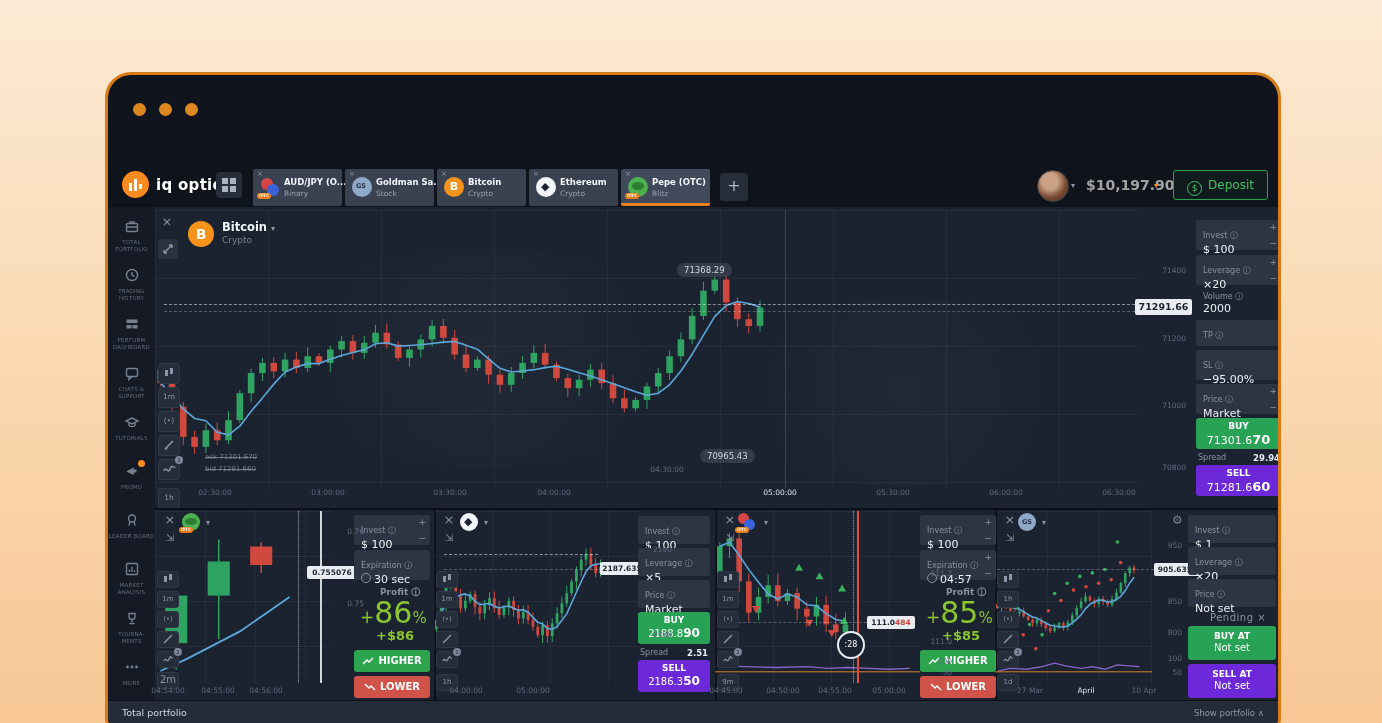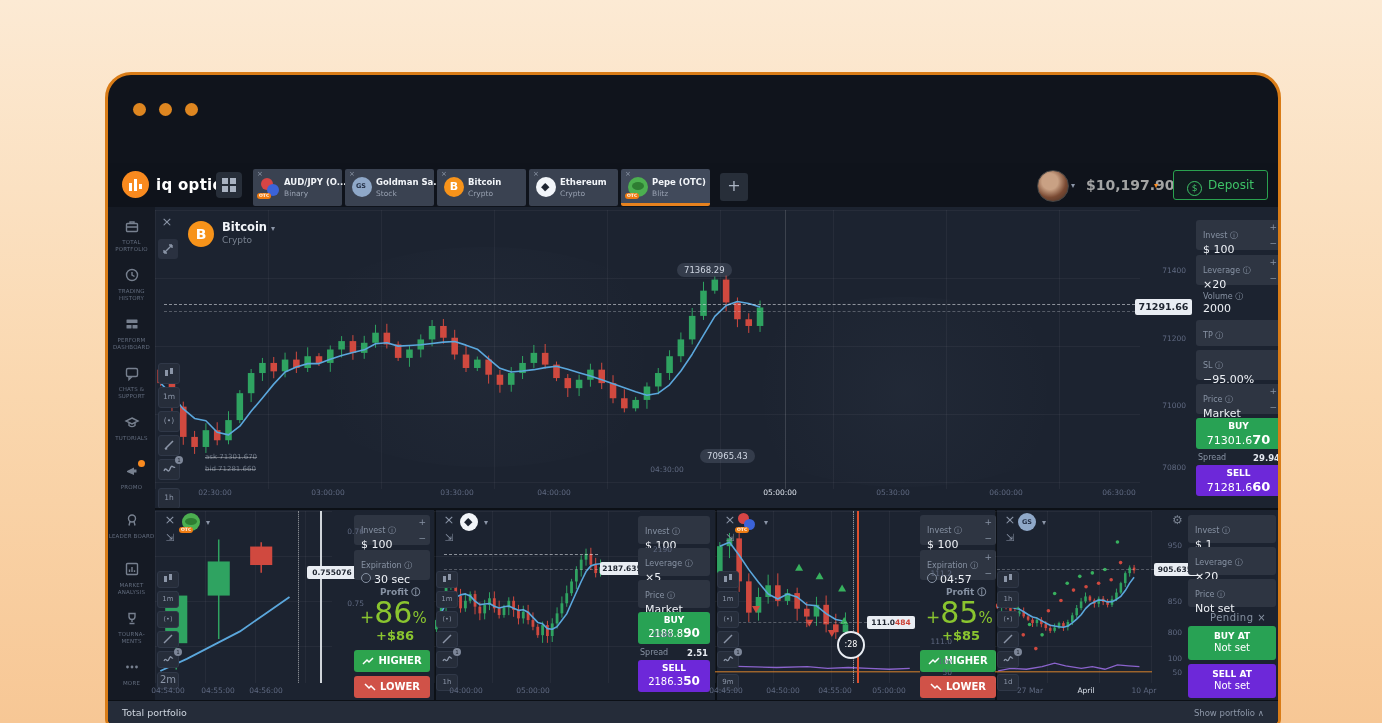--- a/index.html
+++ b/index.html
@@ -866,21 +866,21 @@
         <div class="l2" style="font-size:10px">Not set</div>
       </div>
 
       <div class="bottombar">
         <span class="bb-left">Total portfolio</span>
         <span class="bb-right"><span>Show portfolio</span> ∧</span>
       </div>
 
     <span class="xtick" style="left: 107px; top: 413px;">02:30:00</span>
         <span class="xtick" style="left: 220px; top: 413px;">03:00:00</span>
-        <span class="xtick" style="left: 349px; top: 413px;">03:30:00</span>
+        <span class="xtick" style="left: 342px; top: 413px;">03:30:00</span>
         <span class="xtick" style="left: 446px; top: 413px;">04:00:00</span>
         <span class="xtick" style="left: 559px; top: 390px;">04:30:00</span>
         <span class="xtick hl" style="left: 672px; top: 413px;">05:00:00</span>
         <span class="xtick" style="left: 785px; top: 413px;">05:30:00</span>
         <span class="xtick" style="left: 898px; top: 413px;">06:00:00</span>
         <span class="xtick" style="left: 1011px; top: 413px;">06:30:00</span>
         <span class="xtick" style="left: 60px; top: 611px;">04:54:00</span>
         <span class="xtick" style="left: 110px; top: 611px;">04:55:00</span>
         <span class="xtick" style="left: 158px; top: 611px;">04:56:00</span>
         <span class="xtick" style="left: 358px; top: 611px;">04:00:00</span>

